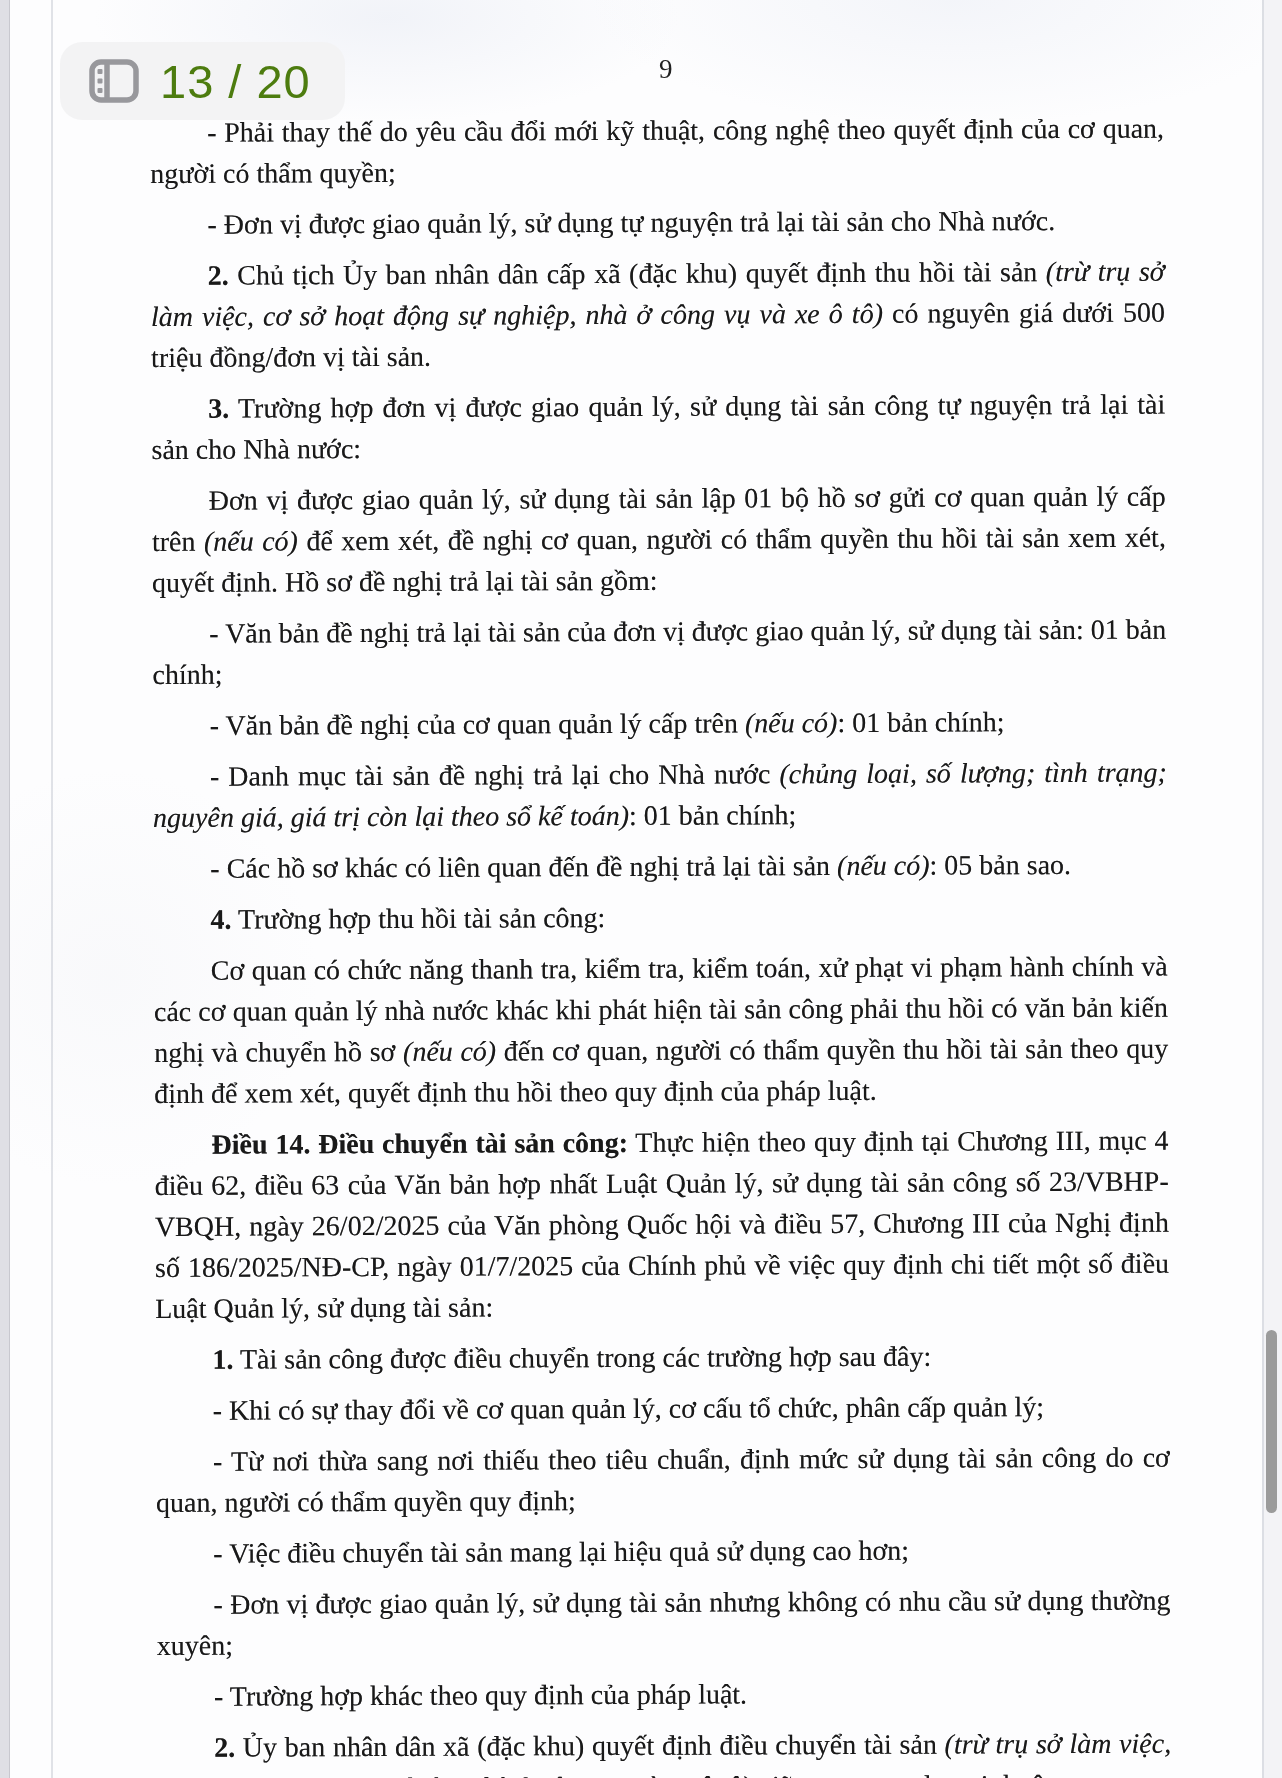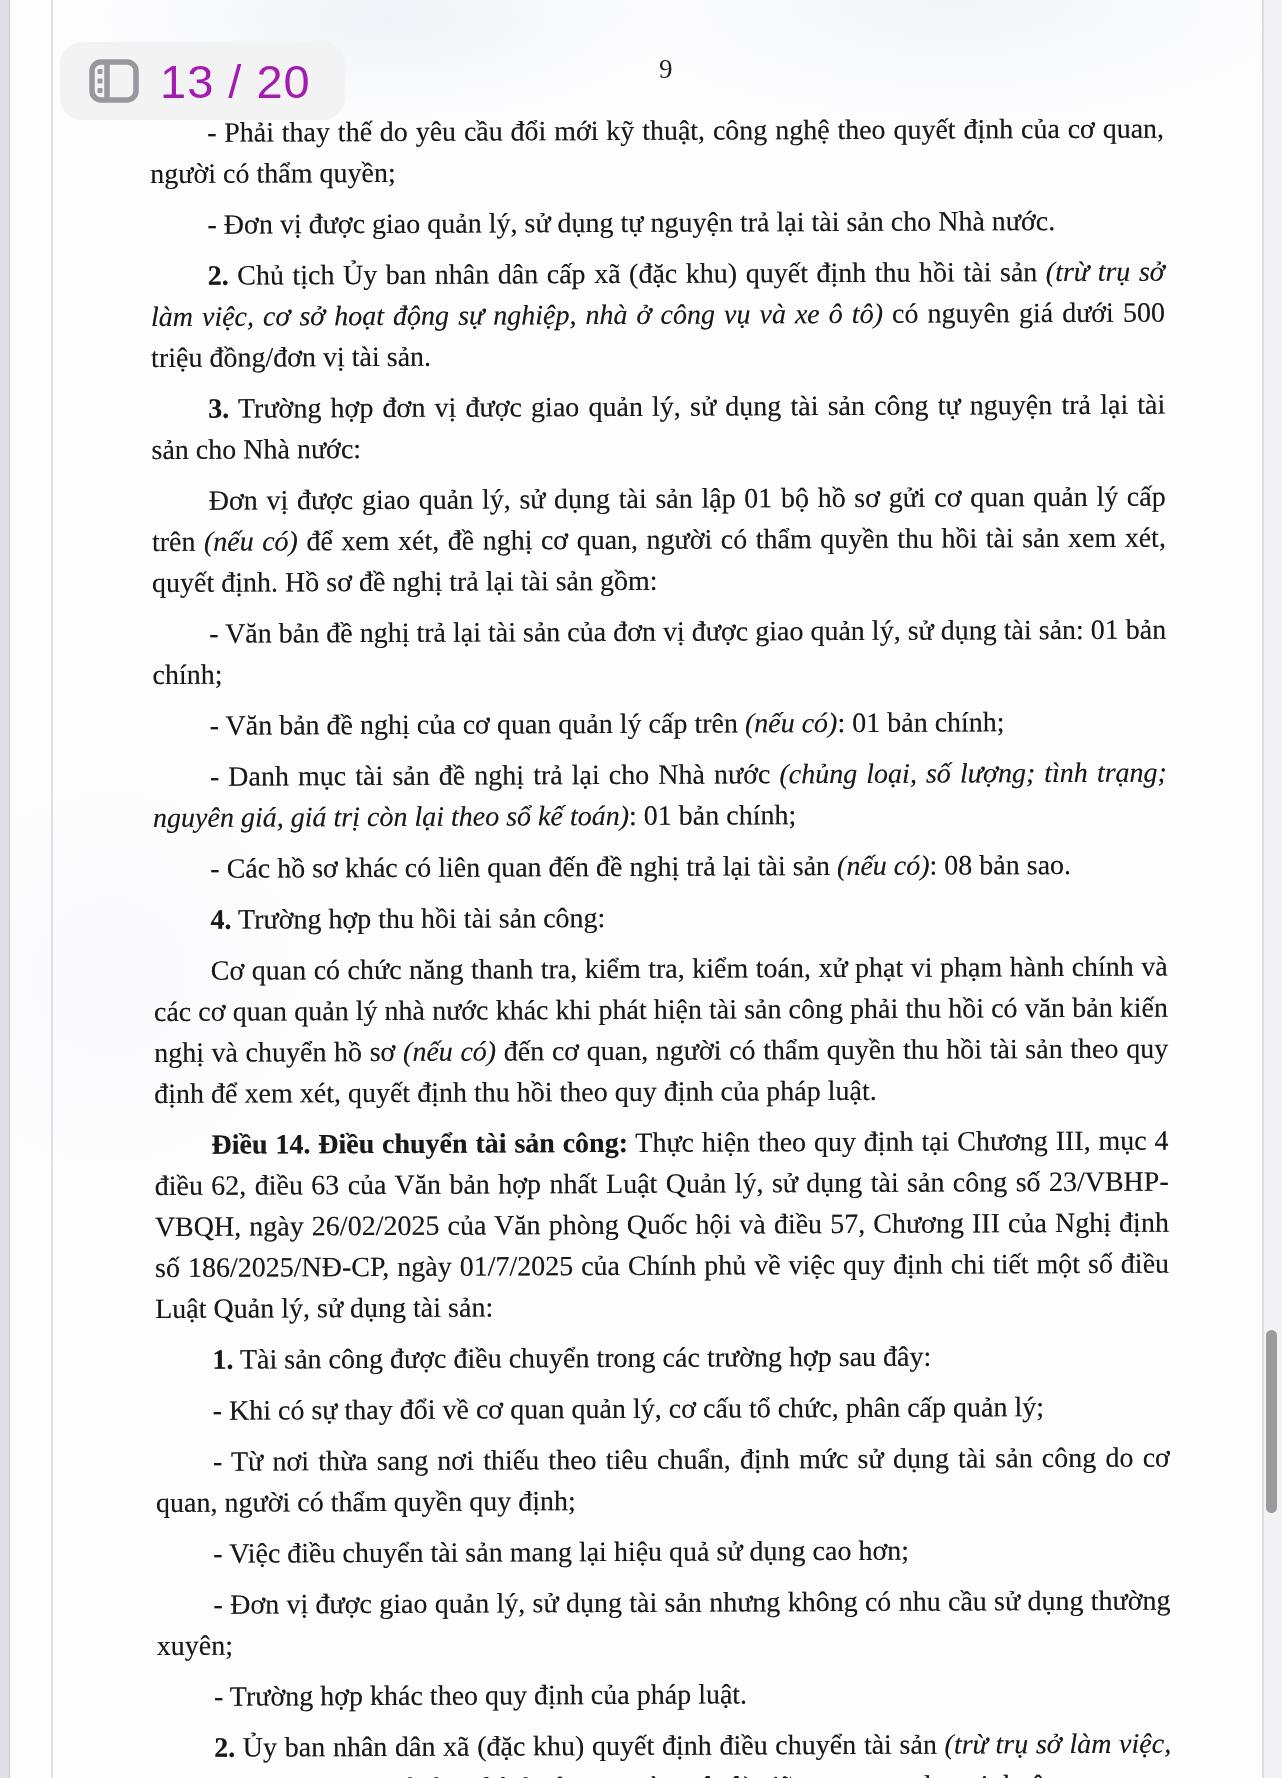--- a/index.html
+++ b/index.html
@@ -36,21 +36,21 @@
   
   .pill{
     position:absolute;left:60px;top:42px;height:78px;
     display:flex;align-items:center;gap:20px;
     padding:0 34px 0 28px;border-radius:22px;
     background:rgba(242,242,244,.96);
     cursor:pointer;
   }
   .pill .label{
     font-family:"Liberation Sans","DejaVu Sans",sans-serif;
-    font-size:47px;font-weight:500;color:#a21caf;letter-spacing:1px;
+    font-size:47px;font-weight:500;color:#4d7c0f;letter-spacing:1px;
     line-height:1;
   }
   .pill svg{display:block;}
   
   .scroll-thumb{
     position:absolute;left:1266px;top:1330px;width:11px;height:183px;
     background:#9b9b9b;border-radius:6px;
   }
   
   .pagenum{
@@ -78,21 +78,21 @@
 
   <div class="doc" id="doc">
       <p><span>- Phải thay thế do yêu cầu đổi mới kỹ thuật, công nghệ theo quyết định của cơ quan, người có thẩm quyền;</span></p>
       <p><span>- Đơn vị được giao quản lý, sử dụng tự nguyện trả lại tài sản cho Nhà nước.</span></p>
       <p><span class="seg-b">2.</span><span> Chủ tịch Ủy ban nhân dân cấp xã (đặc khu) quyết định thu hồi tài sản </span><span class="seg-i">(trừ trụ sở làm việc, cơ sở hoạt động sự nghiệp, nhà ở công vụ và xe ô tô)</span><span> có nguyên giá dưới 500 triệu đồng/đơn vị tài sản.</span></p>
       <p><span class="seg-b">3.</span><span> Trường hợp đơn vị được giao quản lý, sử dụng tài sản công tự nguyện trả lại tài sản cho Nhà nước:</span></p>
       <p><span>Đơn vị được giao quản lý, sử dụng tài sản lập 01 bộ hồ sơ gửi cơ quan quản lý cấp trên </span><span class="seg-i">(nếu có)</span><span> để xem xét, đề nghị cơ quan, người có thẩm quyền thu hồi tài sản xem xét, quyết định. Hồ sơ đề nghị trả lại tài sản gồm:</span></p>
       <p><span>- Văn bản đề nghị trả lại tài sản của đơn vị được giao quản lý, sử dụng tài sản: 01 bản chính;</span></p>
       <p><span>- Văn bản đề nghị của cơ quan quản lý cấp trên </span><span class="seg-i">(nếu có)</span><span>: 01 bản chính;</span></p>
       <p><span>- Danh mục tài sản đề nghị trả lại cho Nhà nước </span><span class="seg-i">(chủng loại, số lượng; tình trạng; nguyên giá, giá trị còn lại theo sổ kế toán)</span><span>: 01 bản chính;</span></p>
-      <p><span>- Các hồ sơ khác có liên quan đến đề nghị trả lại tài sản </span><span class="seg-i">(nếu có)</span><span>: 08 bản sao.</span></p>
+      <p><span>- Các hồ sơ khác có liên quan đến đề nghị trả lại tài sản </span><span class="seg-i">(nếu có)</span><span>: 05 bản sao.</span></p>
       <p><span class="seg-b">4.</span><span> Trường hợp thu hồi tài sản công:</span></p>
       <p><span>Cơ quan có chức năng thanh tra, kiểm tra, kiểm toán, xử phạt vi phạm hành chính và các cơ quan quản lý nhà nước khác khi phát hiện tài sản công phải thu hồi có văn bản kiến nghị và chuyển hồ sơ </span><span class="seg-i">(nếu có)</span><span> đến cơ quan, người có thẩm quyền thu hồi tài sản theo quy định để xem xét, quyết định thu hồi theo quy định của pháp luật.</span></p>
       <p><span class="seg-b">Điều 14. Điều chuyển tài sản công:</span><span> Thực hiện theo quy định tại Chương III, mục 4 điều 62, điều 63 của Văn bản hợp nhất Luật Quản lý, sử dụng tài sản công số 23/VBHP-VBQH, ngày 26/02/2025 của Văn phòng Quốc hội và điều 57, Chương III của Nghị định số 186/2025/NĐ-CP, ngày 01/7/2025 của Chính phủ về việc quy định chi tiết một số điều Luật Quản lý, sử dụng tài sản:</span></p>
       <p><span class="seg-b">1.</span><span> Tài sản công được điều chuyển trong các trường hợp sau đây:</span></p>
       <p><span>- Khi có sự thay đổi về cơ quan quản lý, cơ cấu tổ chức, phân cấp quản lý;</span></p>
       <p><span>- Từ nơi thừa sang nơi thiếu theo tiêu chuẩn, định mức sử dụng tài sản công do cơ quan, người có thẩm quyền quy định;</span></p>
       <p><span>- Việc điều chuyển tài sản mang lại hiệu quả sử dụng cao hơn;</span></p>
       <p><span>- Đơn vị được giao quản lý, sử dụng tài sản nhưng không có nhu cầu sử dụng thường xuyên;</span></p>
       <p><span>- Trường hợp khác theo quy định của pháp luật.</span></p>
       <p><span class="seg-b">2.</span><span> Ủy ban nhân dân xã (đặc khu) quyết định điều chuyển tài sản </span><span class="seg-i">(trừ trụ sở làm việc, cơ sở hoạt động sự nghiệp, nhà ở công vụ và xe ô tô)</span><span> giữa cơ quan, đơn vị thuộc</span></p>

